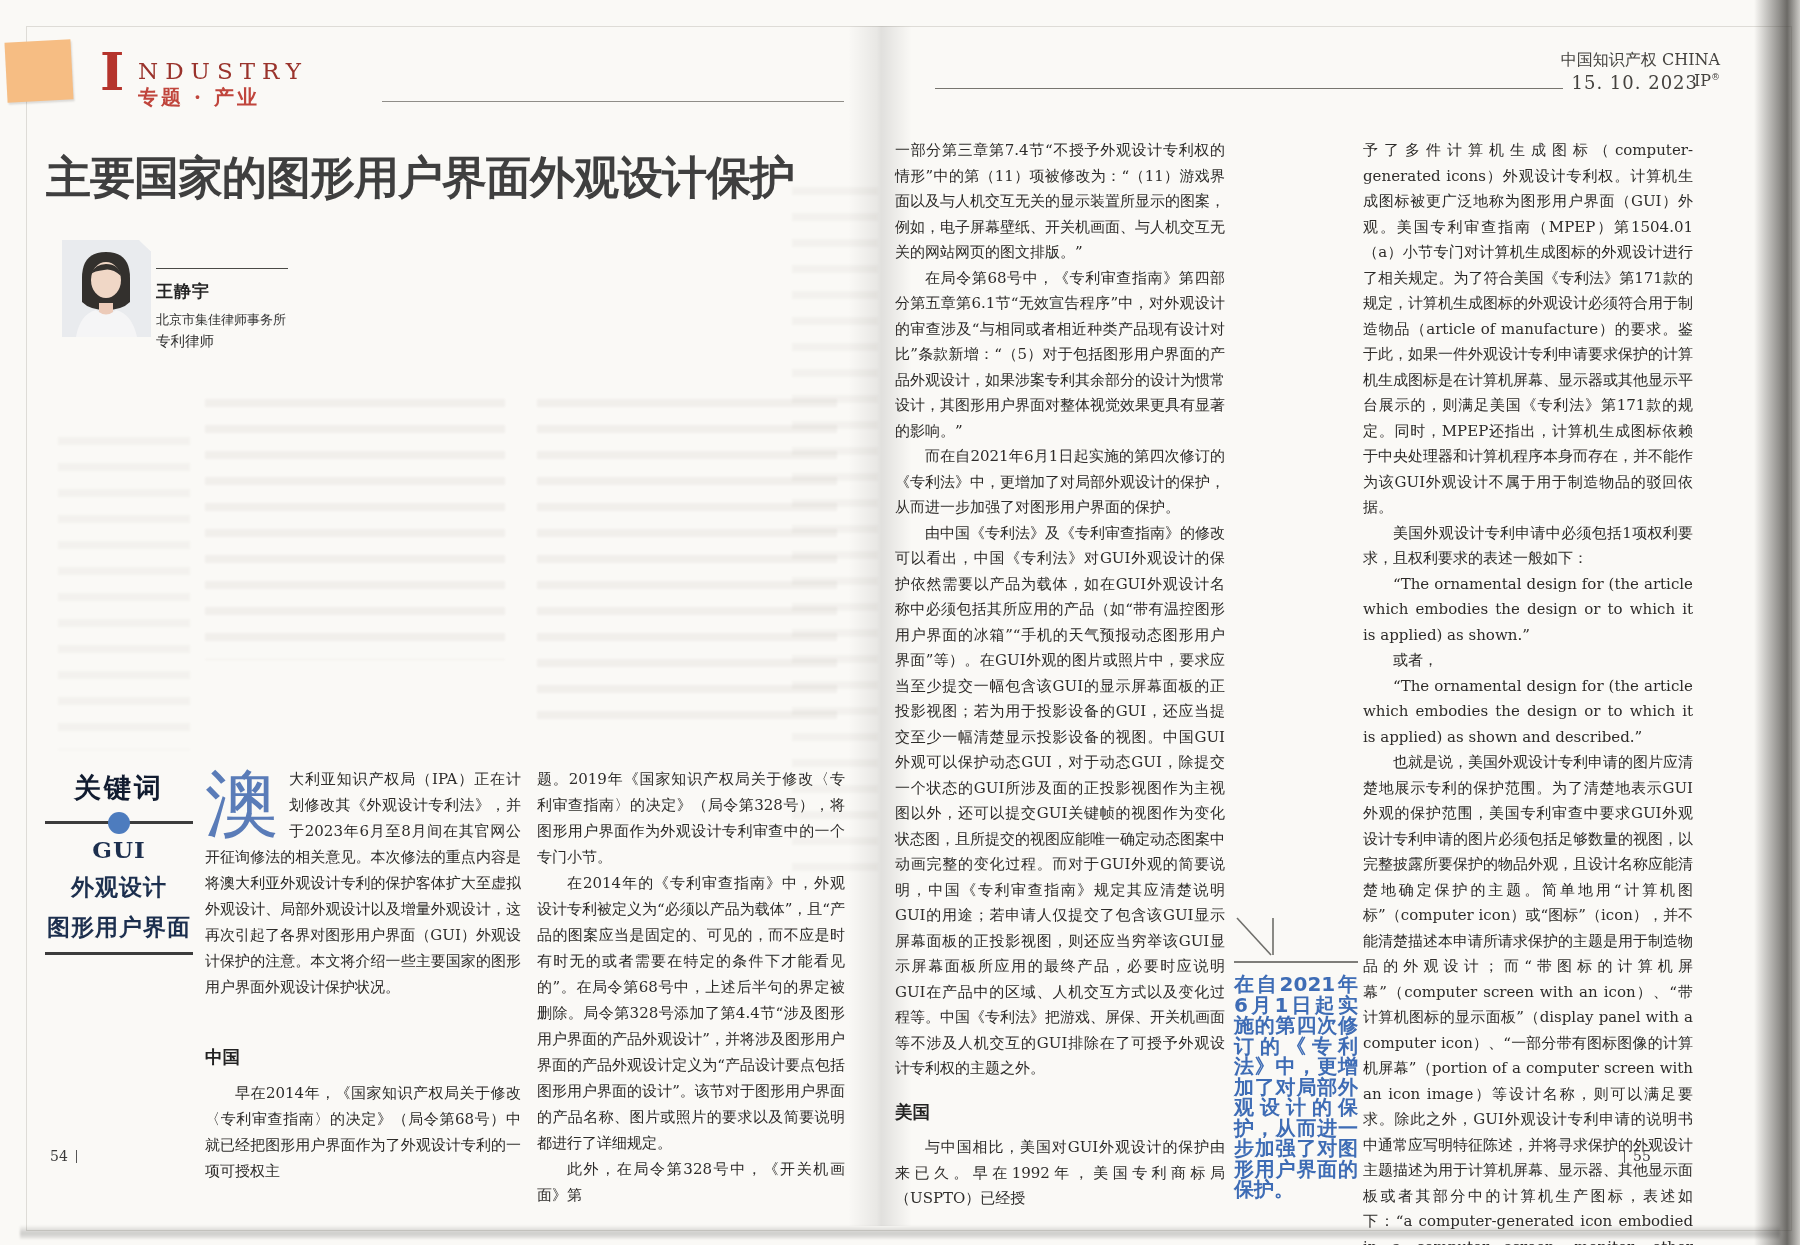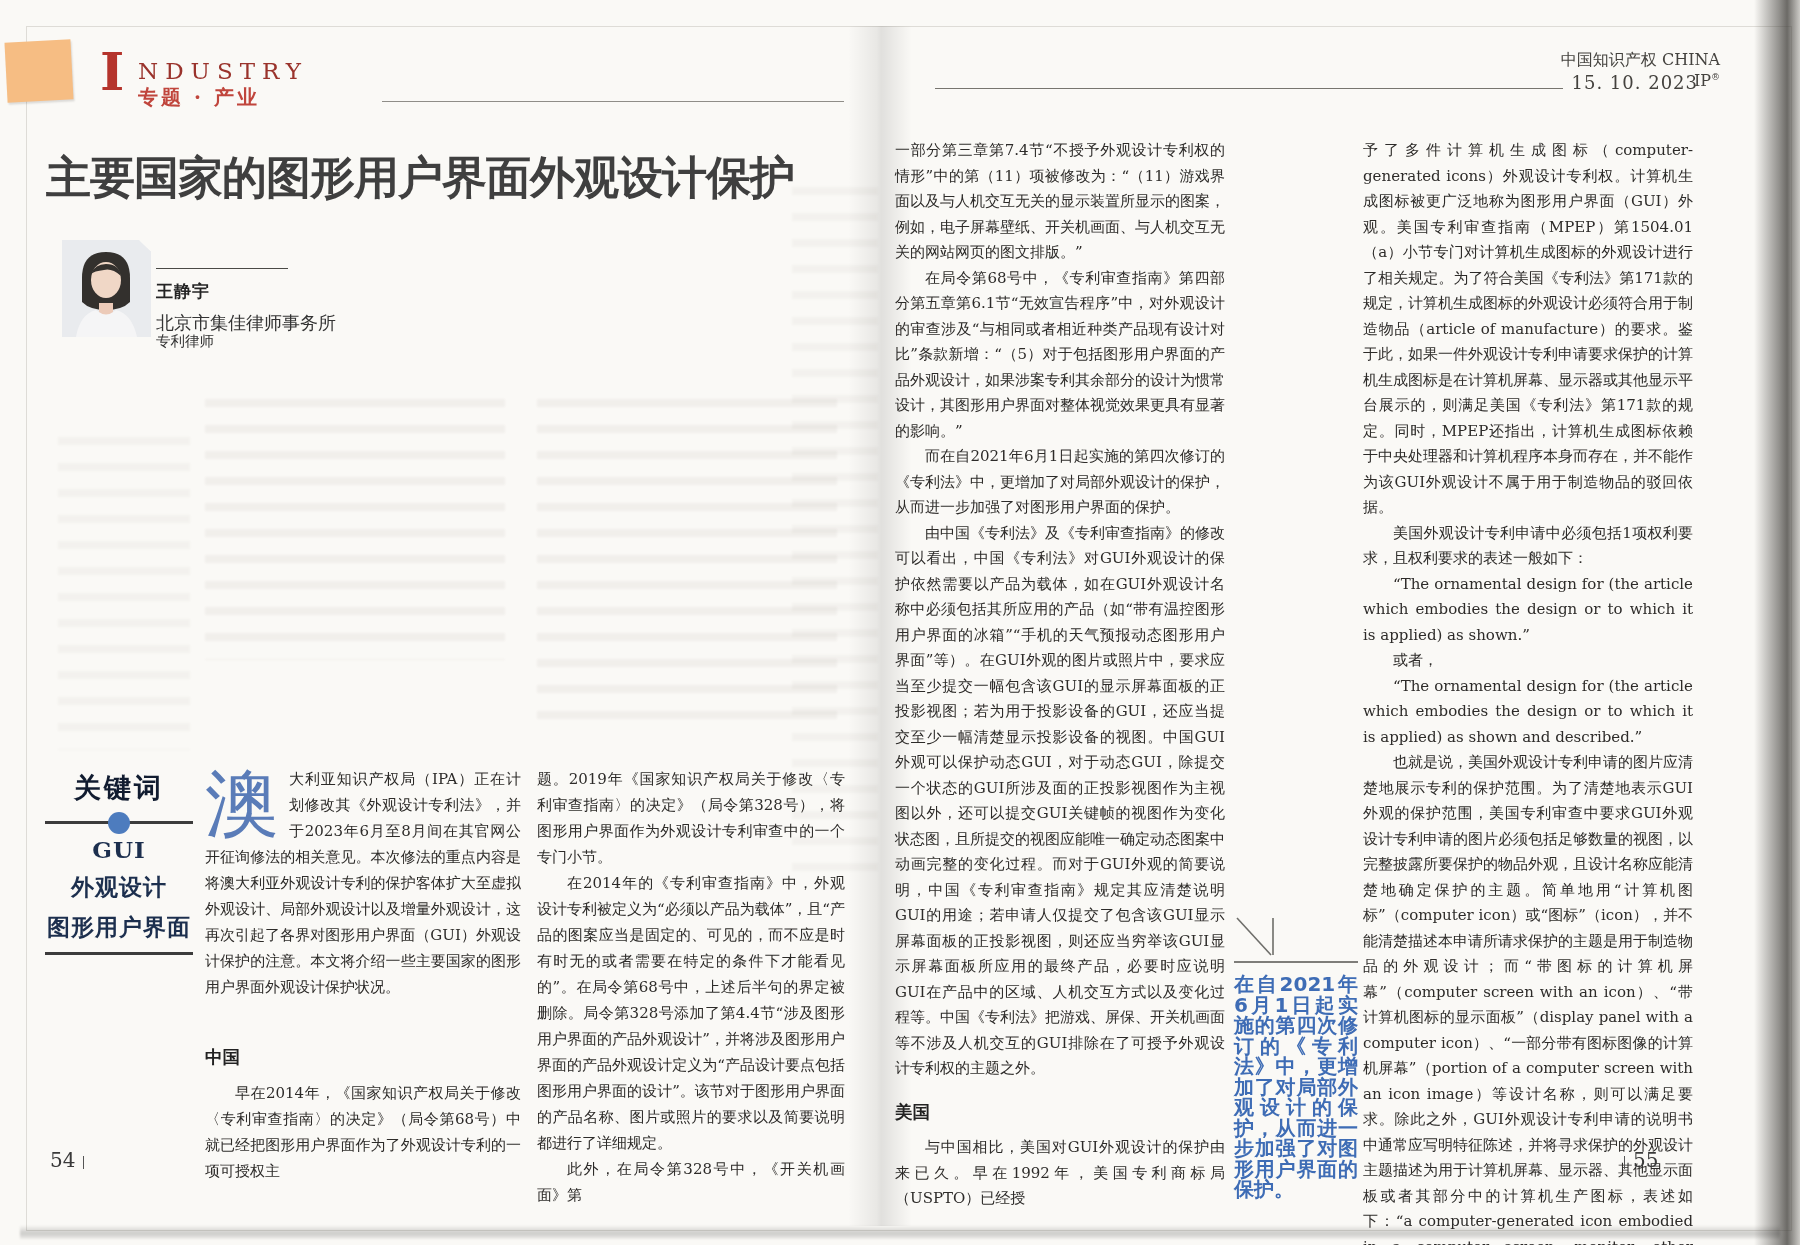--- a/index.html
+++ b/index.html
@@ -26,21 +26,21 @@
   
   .brand{position:absolute;left:1548px;top:50px;width:172px;text-align:right;font-size:16px;color:#44423e;}
   .brand sup{font-size:9px;}
   .date{position:absolute;left:1548px;top:72px;width:150px;text-align:right;font-size:18px;color:#44423e;letter-spacing:1px;}
   .brand-rule{position:absolute;left:935px;top:88px;width:628px;height:0;border-top:1.5px solid #77756f;}
   
   .title{position:absolute;left:46px;top:148px;width:760px;font-family:"DejaVu Sans",sans-serif;font-weight:bold;font-size:45px;letter-spacing:-1px;color:#3f3f3f;}
   .photo{position:absolute;left:62px;top:240px;width:89px;height:97px;background:#eceef0;box-shadow:0 0 0 1px #e3e3e1;clip-path:polygon(0 0,86% 0,100% 12%,100% 100%,0 100%);}
   .author-rule{position:absolute;left:156px;top:268px;width:132px;border-top:1.5px solid #4a4a46;}
   .author-name{position:absolute;left:156px;top:280px;font-size:17px;font-weight:bold;color:#242424;letter-spacing:1px;}
-  .author-org{position:absolute;left:156px;top:311px;font-size:18px;color:#333;}
+  .author-org{position:absolute;left:156px;top:311px;font-size:13px;color:#333;}
   .author-role{position:absolute;left:156px;top:332px;font-size:14.5px;color:#333;}
   
   .kw{position:absolute;left:44px;top:770px;width:150px;text-align:center;}
   .kw-label{font-size:27px;font-weight:bold;color:#111c30;letter-spacing:3px;}
   .kw-rule{position:relative;margin:15px auto 0 auto;width:148px;height:3px;background:#3c3c3c;}
   .kw-dot{position:absolute;left:63px;top:-9px;width:22px;height:22px;border-radius:50%;background:#4d7cbe;}
   .kw-items{margin-top:12px;font-size:23px;font-weight:600;color:#1c2f4e;letter-spacing:1px;}
   .kw-items div{margin-bottom:9px;}
   .kw-rule2{margin:8px auto 0 auto;width:148px;height:3px;background:#3c3c3c;}
   
@@ -50,21 +50,21 @@
   .bt-r{font-size:15px;line-height:25.5px;}
   .ind{text-indent:2em;}
   .sec-h{font-family:"DejaVu Sans",sans-serif;font-weight:bold;font-size:17.5px;color:#222;}
   .h-cn{margin:44px 0 10px 0 !important;}
   .h-us{margin:18px 0 10px 0 !important;}
   .dropcap{float:left;font-size:74px;line-height:66px;color:#5a7cb8;margin:4px 10px 0 0;font-family:"DejaVu Serif",serif;}
   
   .pq{position:absolute;left:1234px;top:912px;width:124px;}
   .pq-text{margin-top:6px;font-family:"DejaVu Sans",sans-serif;font-weight:bold;font-size:20px;line-height:20.5px;color:#3e6cb5;text-align:justify;}
   
-  .pgnum{position:absolute;font-size:20px;color:#3a3a3a;}
+  .pgnum{position:absolute;font-size:14px;color:#3a3a3a;}
   .pg-left{left:50px;top:1148px;}
   .pg-right{left:1616px;top:1148px;}
   .pgbar{display:inline-block;width:1px;height:13px;background:#555;margin:0 8px;vertical-align:-2px;}
   
   .ghost{position:absolute;opacity:0.065;filter:blur(1.3px);
     background:repeating-linear-gradient(to bottom, transparent 0 7px, #7d7264 7px 15px, transparent 15px 26px);}
 </style>
 </head>
 <body>
 

